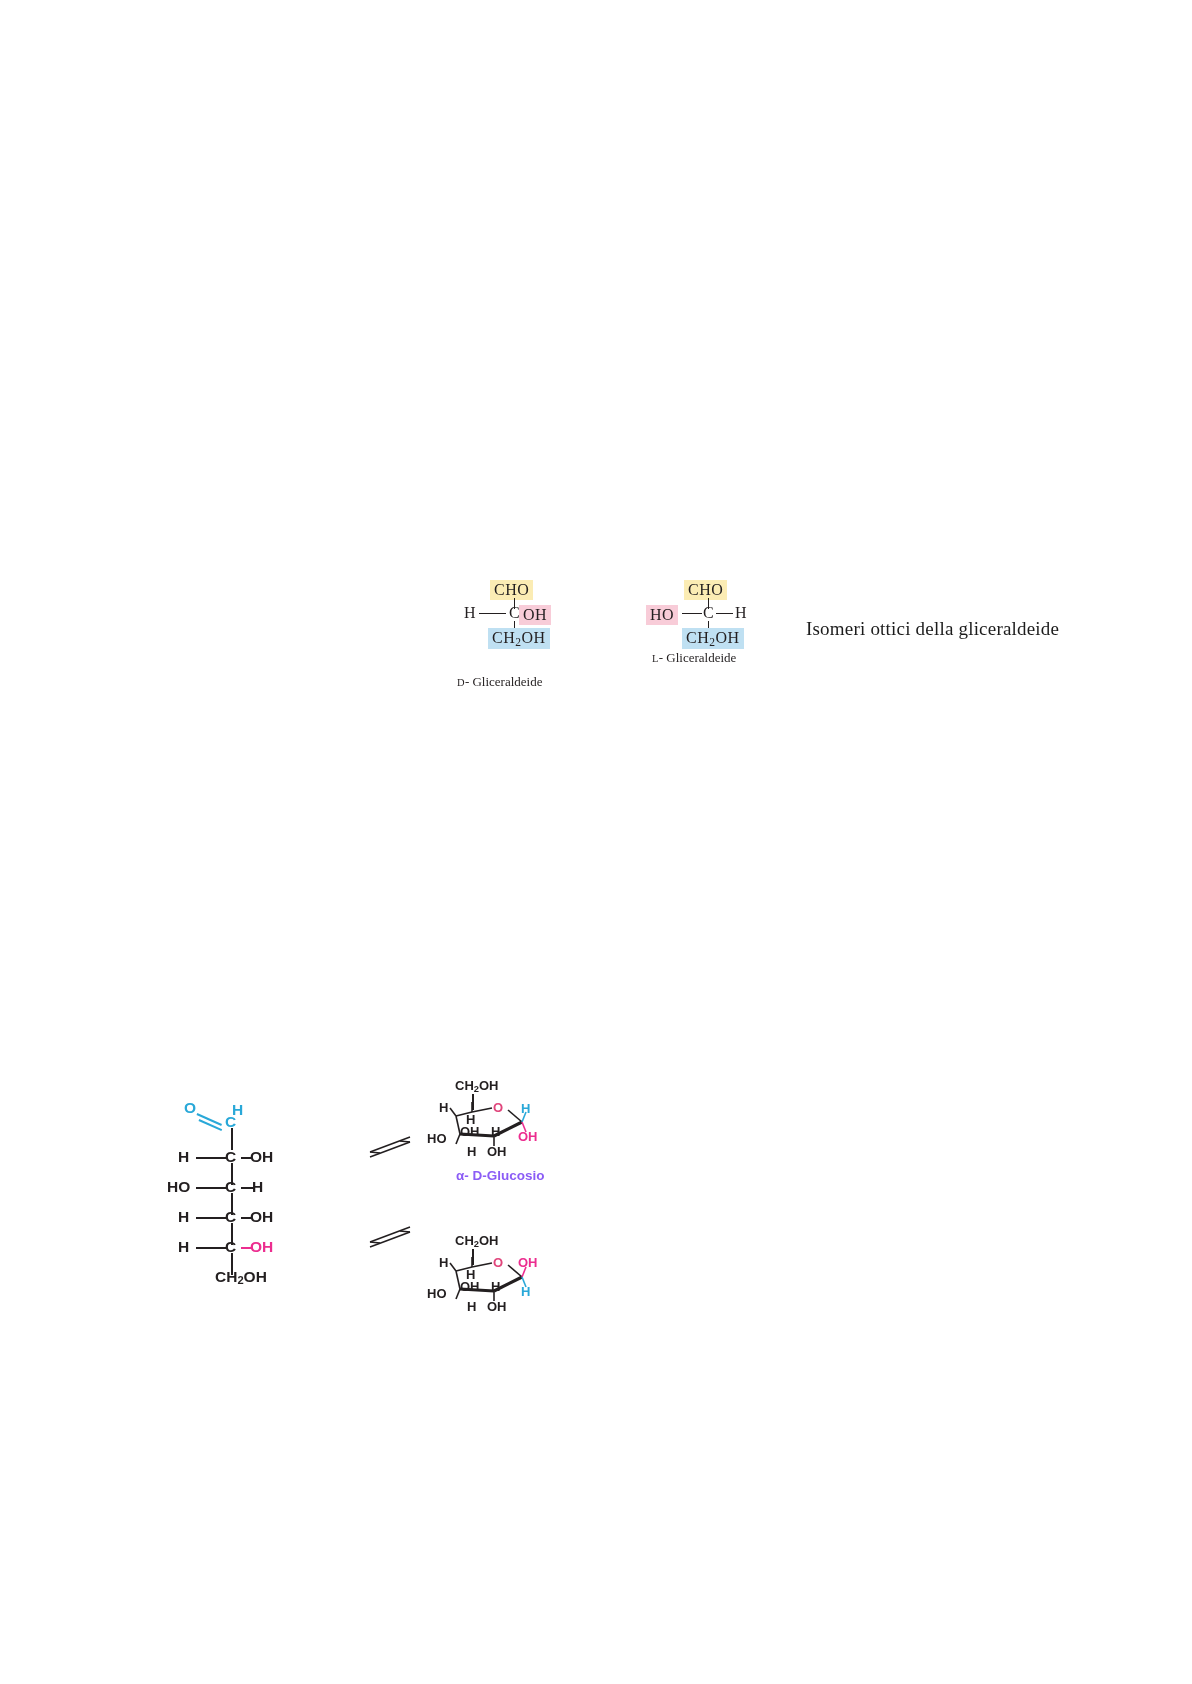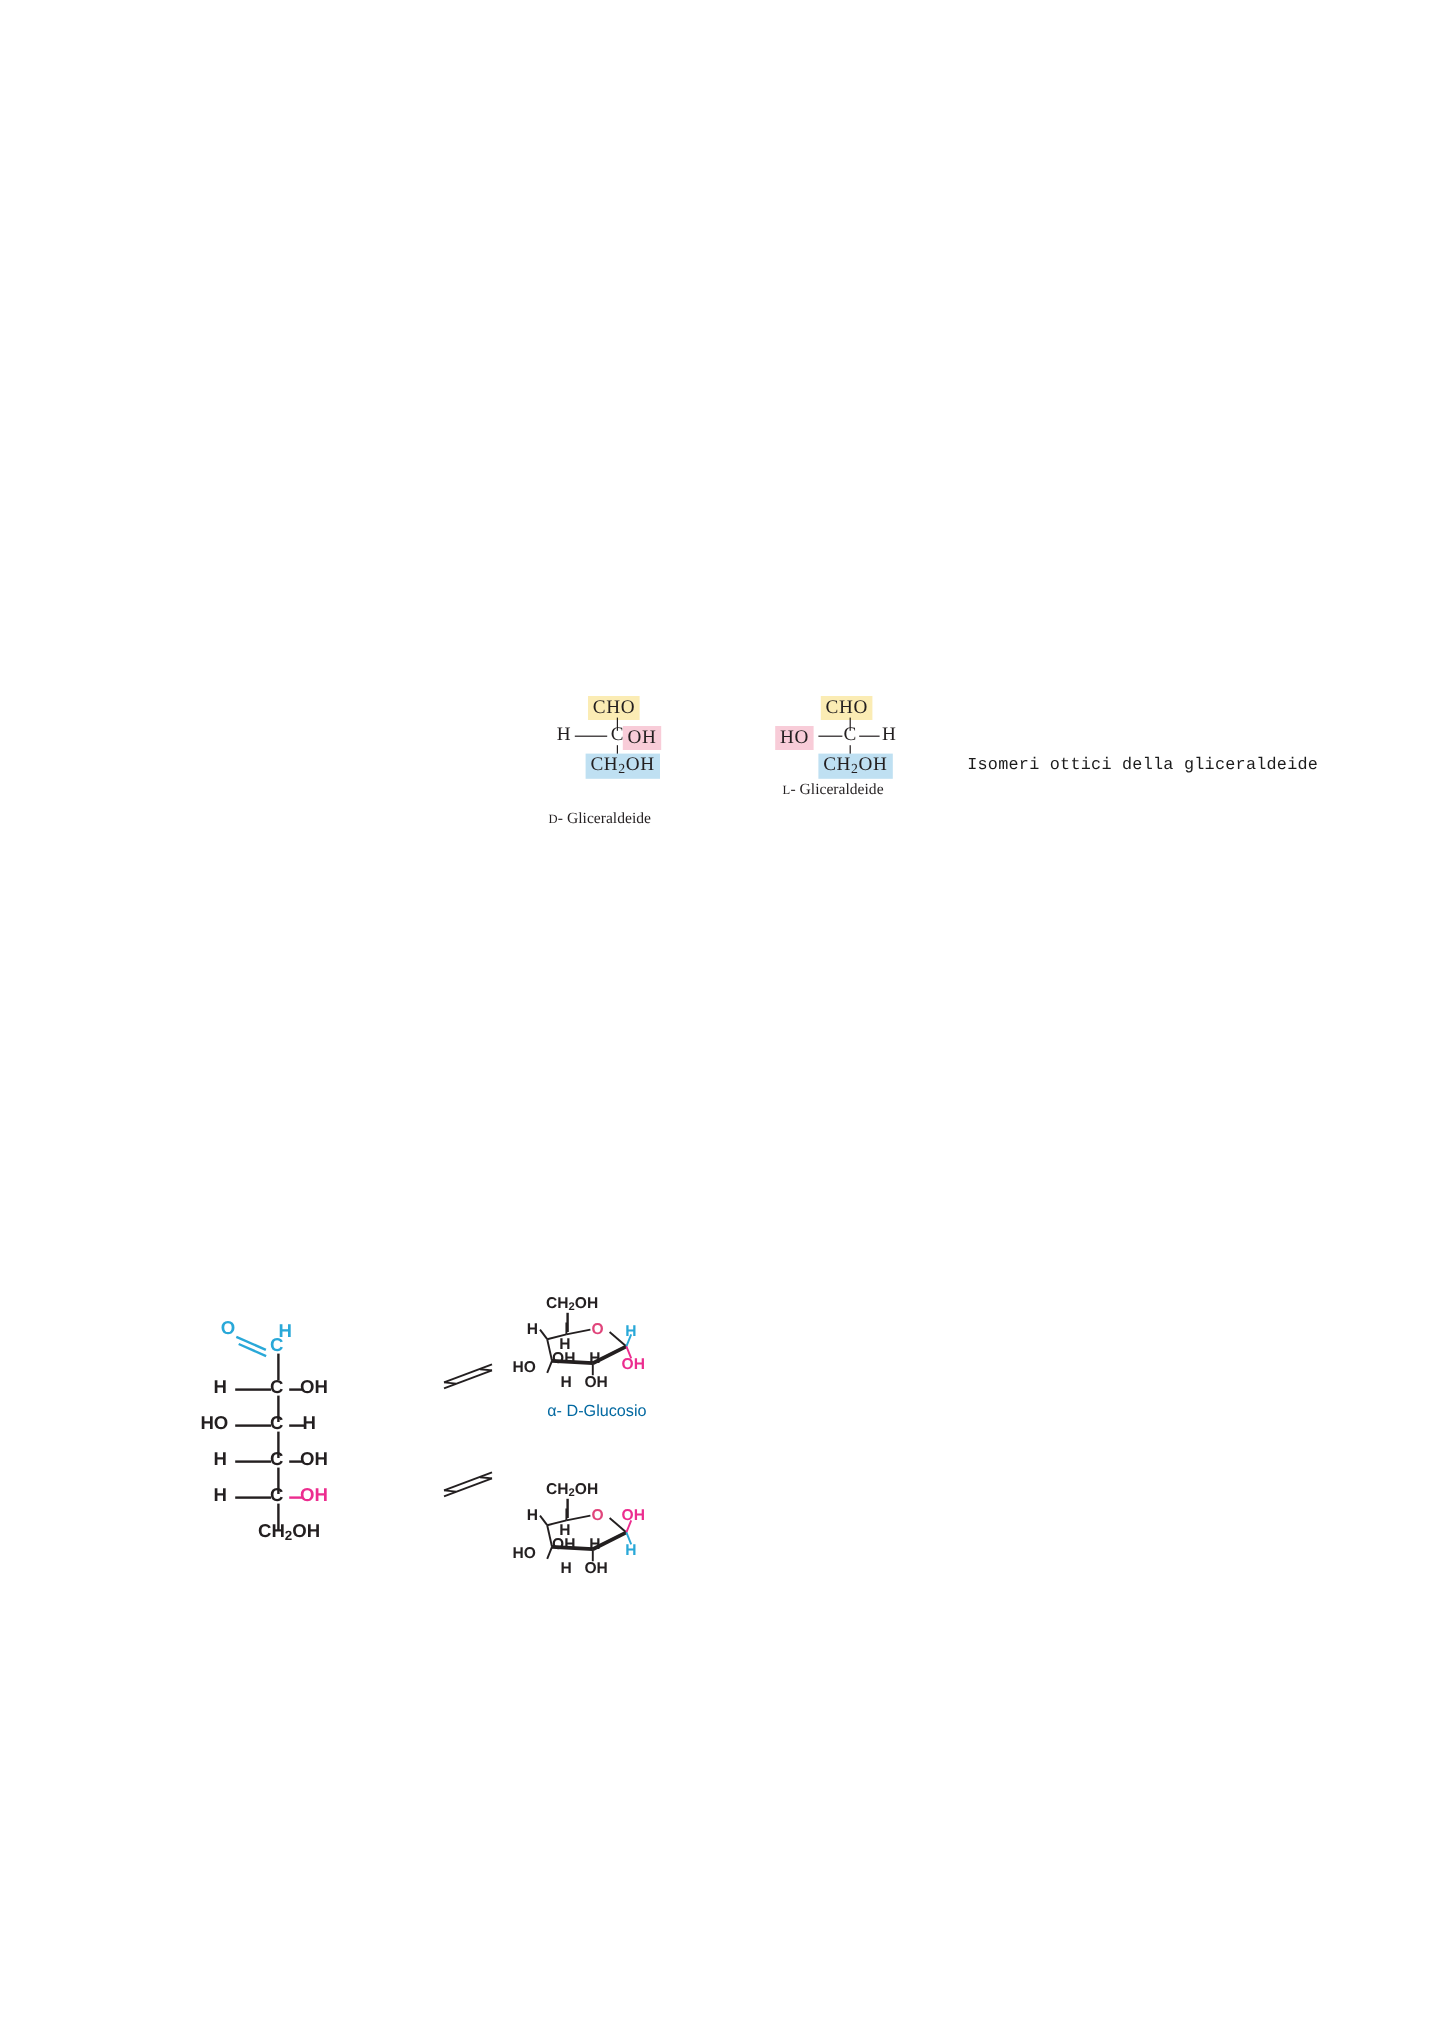--- a/index.html
+++ b/index.html
@@ -70,26 +70,25 @@
     color: #231f20;
     white-space: nowrap;
   }
   .glyc-caption .sc {
     font-size: 10.5px;
     letter-spacing: 0.3px;
   }
 
   .fig-title {
     position: absolute;
-    font-family: Liberation Mono, monospace;
-    font-size: 14px;
+    font-family: Liberation Serif, serif;
+    font-size: 19px;
     color: #1c1c1c;
     white-space: nowrap;
     letter-spacing: 0.2px;
-    margin-top: 12px;
   }
 
   
   .fischer { position: absolute; }
   .fischer-atom {
     position: absolute;
     font-family: "Liberation Sans", sans-serif;
     font-weight: bold;
     font-size: 15.5px;
     color: #231f20;
@@ -113,23 +112,23 @@
     font-weight: bold;
     font-size: 13px;
     color: #231f20;
     white-space: nowrap;
   }
   .haworth-atom.red { color: #e0457b; }
   .haworth-atom.cyan { color: #29a8d8; }
   .hw-label {
     position: absolute;
     font-family: "Liberation Sans", sans-serif;
-    font-weight: normal;
+    font-weight: bold;
     font-size: 13.5px;
-    color: #0369a1;
+    color: #8b5cf6;
     white-space: nowrap;
   }
 
   .eqarrow { position: absolute; }
   sub { font-size: 0.72em; vertical-align: -0.22em; }
 </style>
 </head>
 <body>
 
 <div class="page">

